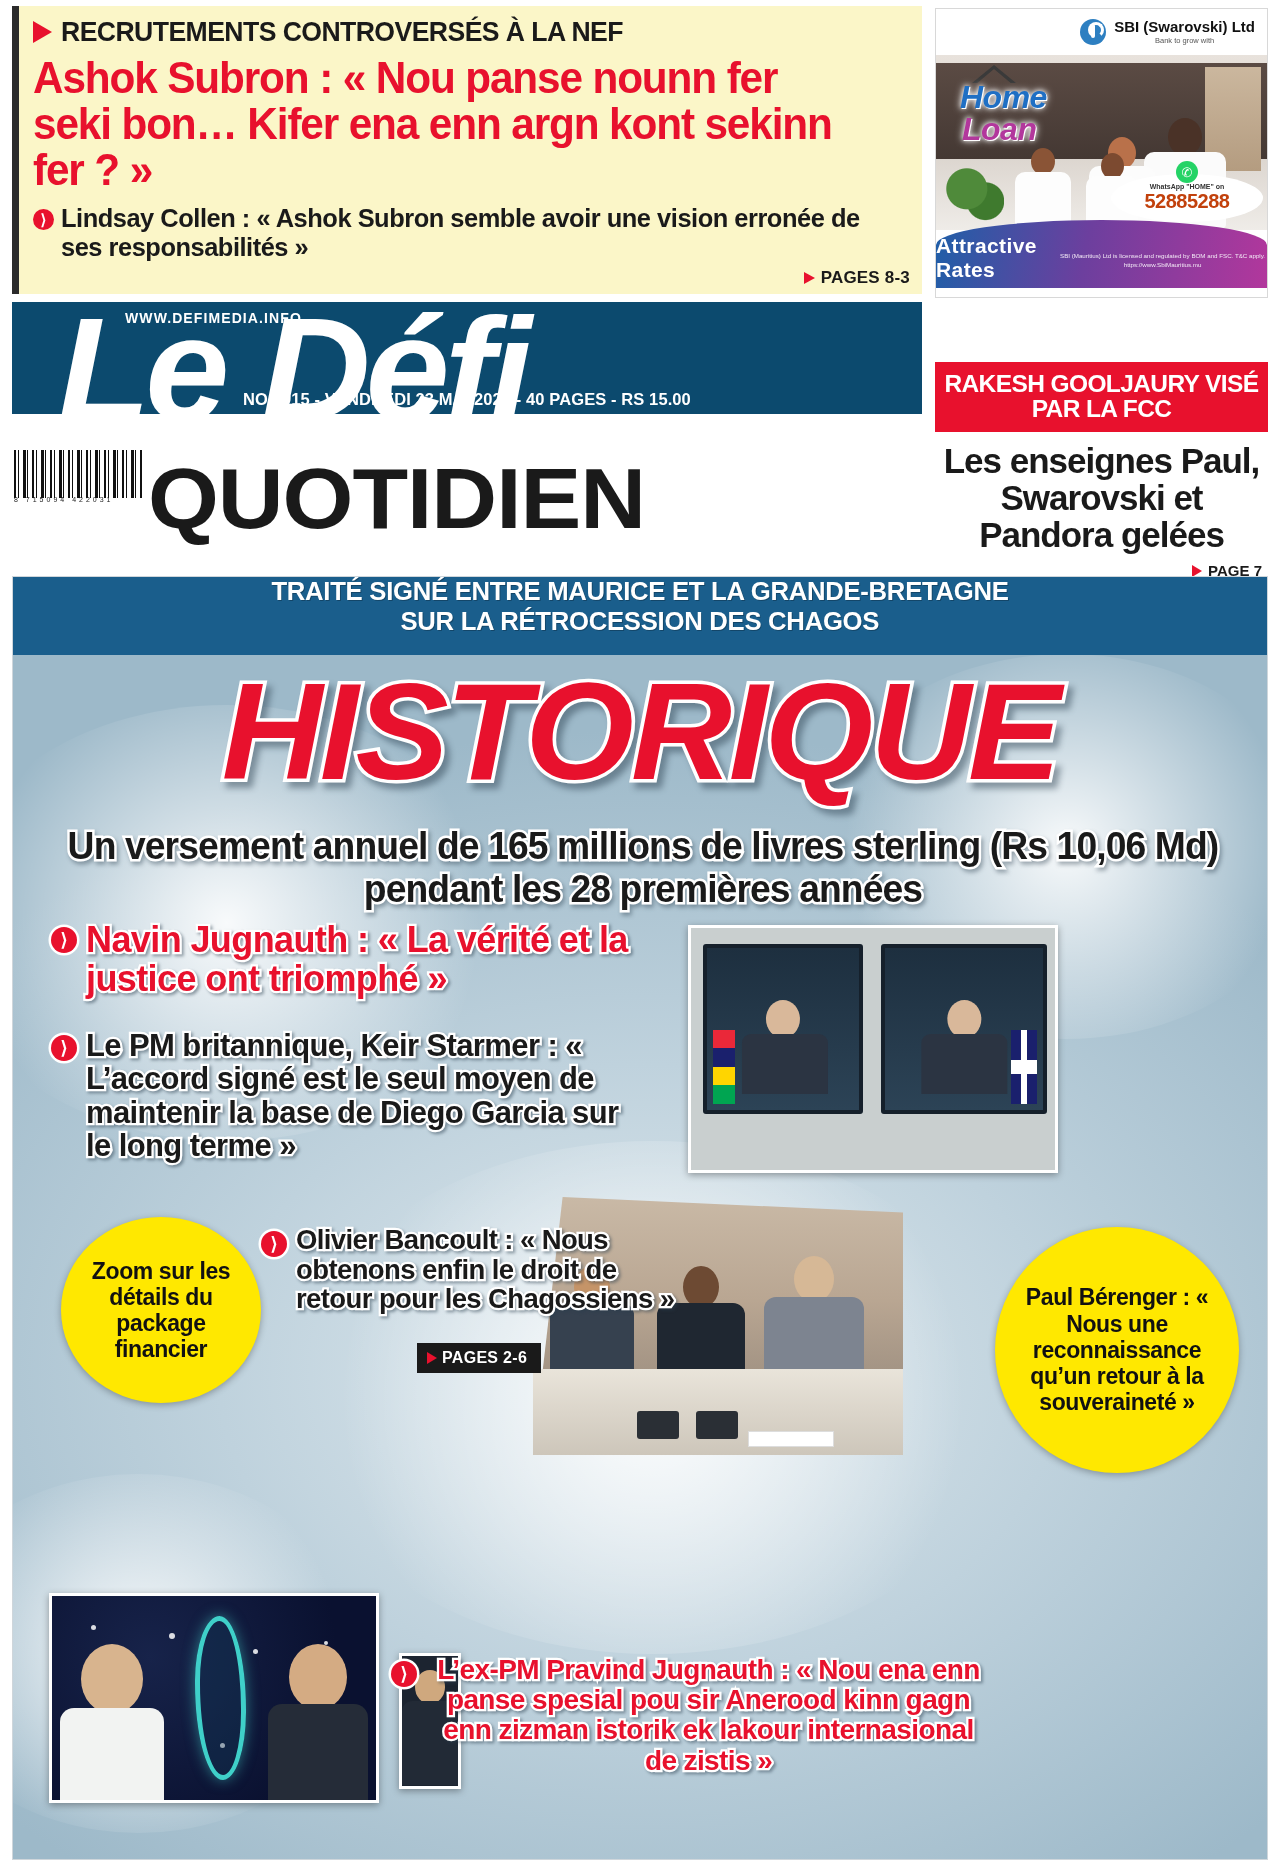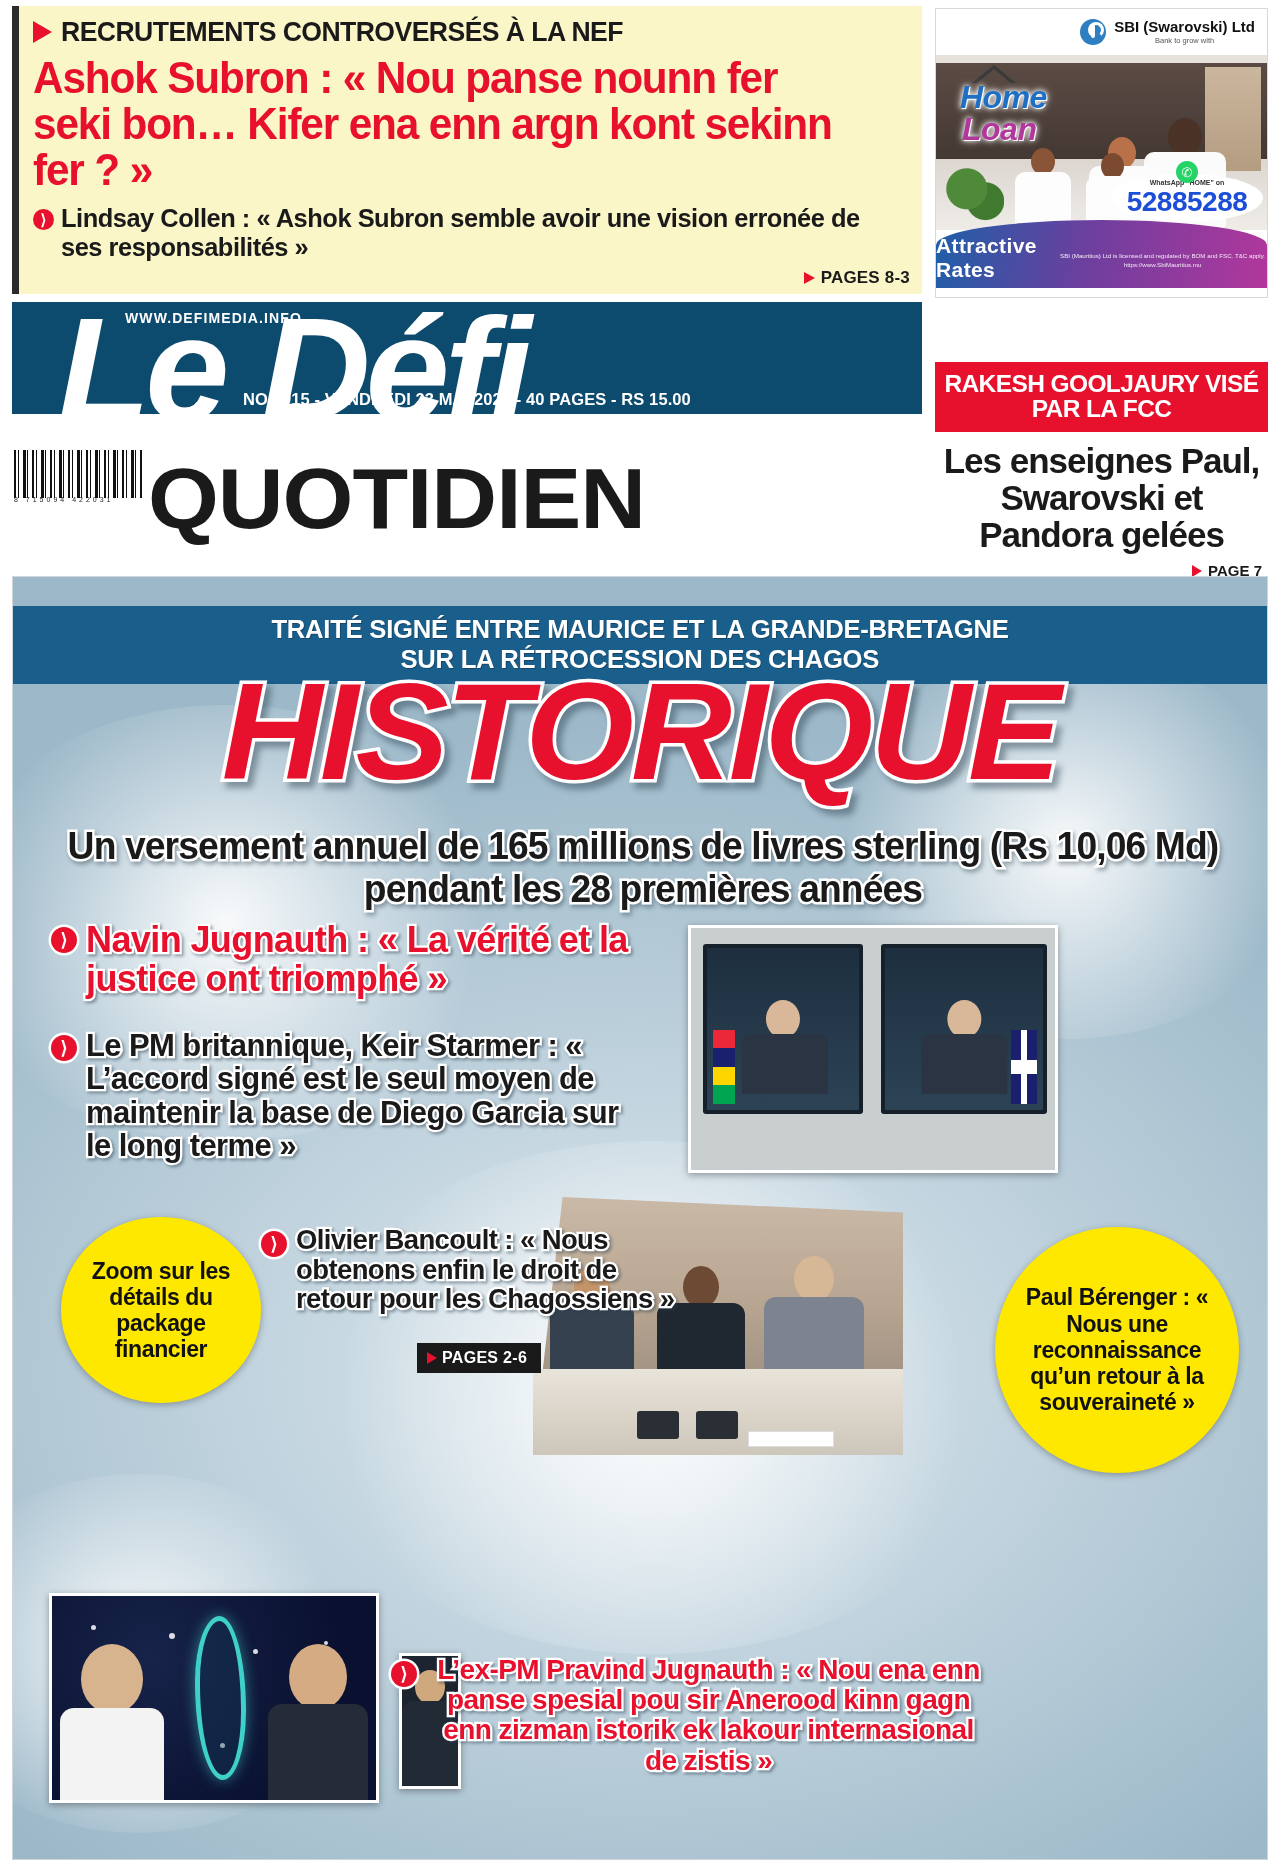--- a/index.html
+++ b/index.html
@@ -161,21 +161,21 @@
     width: 152px; height: 48px; background: #fff;
     border-radius: 50%/50%;
     display: flex; flex-direction: column; align-items: center; justify-content: center;
   }
   .wa-circle {
     position: absolute; top: -13px; left: 50%; transform: translateX(-50%);
     width: 22px; height: 22px; border-radius: 50%; background: #25d366;
     color: #fff; font-size: 13px; display: flex; align-items: center; justify-content: center;
   }
   .ad-wa-text { font-size: 7px; font-weight: 700; color: #333; }
-  .ad-wa-num { font-size: 28px; font-weight: 700; color: #1d4ed8; letter-spacing: -0.5px; }
+  .ad-wa-num { font-size: 20px; font-weight: 700; color: #c2410c; letter-spacing: -0.5px; }
   .ad-foot {
     height: 68px;
     background: linear-gradient(100deg,#1f5fa8 0%, #6c3f9e 45%, #b2379c 100%);
     border-top-left-radius: 60% 30px; border-top-right-radius: 60% 30px;
     margin-top: -10px; position: relative; z-index: 2;
     display: flex; flex-direction: row; align-items: center; justify-content: center;
     padding-top: 8px;
   }
   .ad-rates { font-size: 21px; font-weight: 700; color: #fff; letter-spacing: 0.4px; }
   .ad-disc { font-size: 6.2px; color: #f3e9f6; text-align: center; line-height: 1.5; margin-top: 4px; }
@@ -253,21 +253,21 @@
       linear-gradient(180deg,#cfe1ea 0%,#b4ccd9 55%,#9fb9c8 100%);
   }
   .cloud {
     position: absolute; border-radius: 50%;
     background: radial-gradient(circle, rgba(255,255,255,.92) 0%, rgba(255,255,255,0) 70%);
   }
   .blue-band {
     position: absolute; left: 0; top: 0; width: 100%; height: 78px;
     background: #1a5e8c; color: #fff;
     display: flex; flex-direction: column;
-    align-items: center; justify-content: center; margin-top: 29px;
+    align-items: center; justify-content: flex-start;
   }
   .blue-band div {
     font-size: 26.5px; font-weight: 700; letter-spacing: -0.3px; line-height: 1.12;
     text-shadow: 1px 1px 0 rgba(0,0,0,.25);
     transform: scaleX(0.97);
   }
   .historique {
     position: absolute; left: 0; right: 0; top: 86px;
     text-align: center;
     font-size: 137px; font-weight: 700; font-style: italic;

